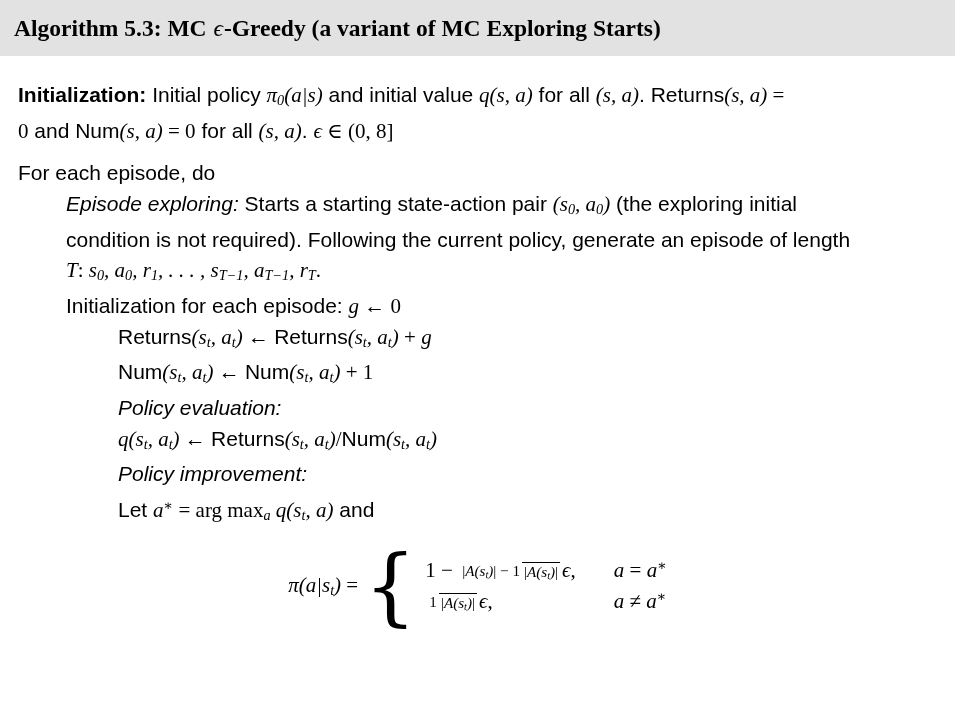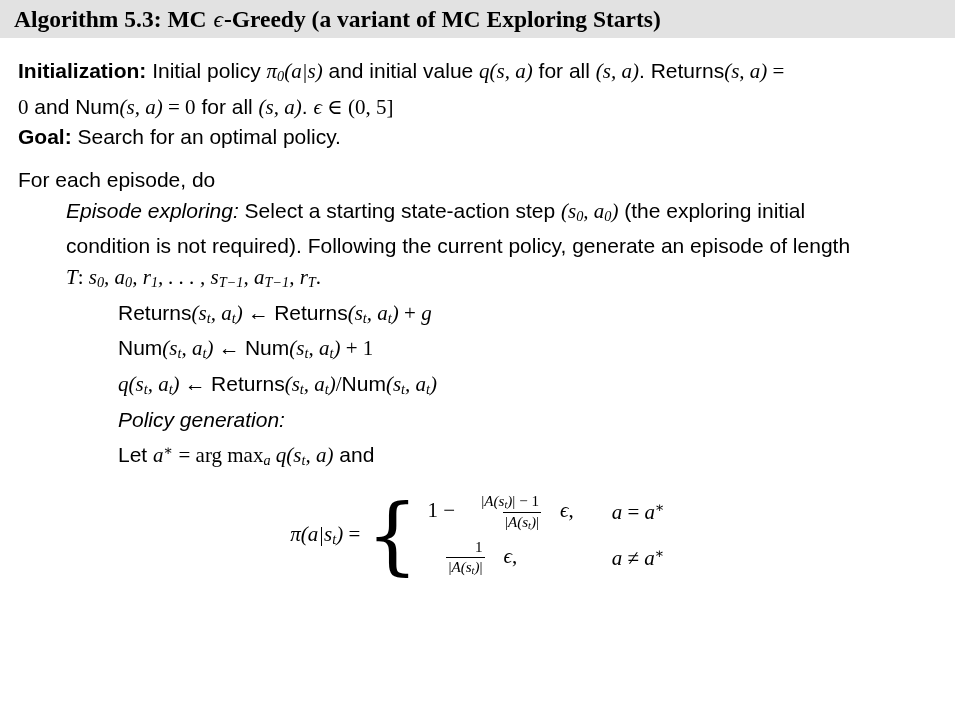--- a/index.html
+++ b/index.html
@@ -4,30 +4,30 @@
 <style>
   * { box-sizing: border-box; }
   html, body { margin: 0; padding: 0; }
   body {
     width: 955px; height: 714px; overflow: hidden;
     background: #ffffff; color: #000000;
     font-family: "Liberation Sans", "DejaVu Sans", sans-serif;
     font-size: 21px;
   }
   .titlebar {
-    height: 38px; background: #e2e2e2;
+    height: 56px; background: #e2e2e2;
     display: flex; align-items: center;
     padding: 0 14px;
     font-family: "Liberation Serif", "DejaVu Serif", serif;
     font-size: 23.5px;
   }
   .seg-tb { font-weight: bold; }
   .seg-ti { font-style: italic; padding: 0 1px; }
 
-  main { padding-top: 18px; }
+  main { padding-top: 24px; }
   .line { line-height: 30.6px; white-space: nowrap; }
   .ind0 { padding-left: 18px; }
   .ind1 { padding-left: 66px; }
   .ind2 { padding-left: 118px; }
   .gap  { margin-top: 12px; }
 
   .seg-sf  { }
   .seg-sfb { font-weight: bold; }
   .seg-sfi { font-style: italic; }
   .seg-mi, .seg-mr, .seg-cal, .seg-msub, .seg-msup {
@@ -49,46 +49,47 @@
     margin: 0 9px 0 6px;
     transform: scaleY(1.03);
     font-weight: 400;
   }
   .cases {
     display: grid; grid-template-columns: auto auto;
     column-gap: 38px; row-gap: 5px; align-items: center;
   }
   .expr, .cond { justify-self: start; line-height: 1.25; white-space: nowrap; }
   .frac {
-    display: inline-flex; flex-direction: column; align-items: flex-end;
-    vertical-align: middle; font-size: 0.72em; line-height: 1.3; margin: 0 19px;
+    display: inline-flex; flex-direction: row; align-items: flex-start;
+    vertical-align: middle; font-size: 0.72em; line-height: 1.3; margin: 0 2px;
   }
   .frac .num { padding: 0 2px; }
   .frac .den { border-top: 1.4px solid #000; padding: 0 2px; }
 </style>
 </head>
 <body>
 
 <header class="titlebar">
   <div><span class="seg-tb">Algorithm 5.3: MC </span><span class="seg-ti">ϵ</span><span class="seg-tb">-Greedy (a variant of MC Exploring Starts)</span></div>
 </header>
 
 <main>
   <div class="line ind0"><span class="seg-sfb">Initialization:</span><span class="seg-sf"> Initial policy </span><span class="seg-mi">π</span><span class="seg-msub">0</span><span class="seg-mi">(a|s)</span><span class="seg-sf"> and initial value </span><span class="seg-mi">q(s, a)</span><span class="seg-sf"> for all </span><span class="seg-mi">(s, a)</span><span class="seg-sf">. Returns</span><span class="seg-mi">(s, a)</span><span class="seg-mr"> =</span></div>
-  <div class="line ind0"><span class="seg-mr">0</span><span class="seg-sf"> and Num</span><span class="seg-mi">(s, a)</span><span class="seg-mr"> = 0</span><span class="seg-sf"> for all </span><span class="seg-mi">(s, a)</span><span class="seg-sf">. </span><span class="seg-mi">ϵ</span><span class="seg-mr"> ∈ (0, 5]</span></div>
-  <div class="line ind0"><span class="seg-sfb">Goal:</span><span class="seg-sf"> Search for an optimal policy.</span></div>
+  <div class="line ind0"><span class="seg-mr">0</span><span class="seg-sf"> and Num</span><span class="seg-mi">(s, a)</span><span class="seg-mr"> = 0</span><span class="seg-sf"> for all </span><span class="seg-mi">(s, a)</span><span class="seg-sf">. </span><span class="seg-mi">ϵ</span><span class="seg-mr"> ∈ (0, 8]</span></div>
 
   <div class="line ind0 gap"><span class="seg-sf">For each episode, do</span></div>
-  <div class="line ind1"><span class="seg-sfi">Episode exploring:</span><span class="seg-sf"> Select a starting state-action step </span><span class="seg-mi">(s</span><span class="seg-msub">0</span><span class="seg-mi">, a</span><span class="seg-msub">0</span><span class="seg-mi">)</span><span class="seg-sf"> (the exploring initial</span></div>
+  <div class="line ind1"><span class="seg-sfi">Episode exploring:</span><span class="seg-sf"> Starts a starting state-action pair </span><span class="seg-mi">(s</span><span class="seg-msub">0</span><span class="seg-mi">, a</span><span class="seg-msub">0</span><span class="seg-mi">)</span><span class="seg-sf"> (the exploring initial</span></div>
   <div class="line ind1"><span class="seg-sf">condition is not required). Following the current policy, generate an episode of length</span></div>
   <div class="line ind1"><span class="seg-mi">T</span><span class="seg-mr">: </span><span class="seg-mi">s</span><span class="seg-msub">0</span><span class="seg-mi">, a</span><span class="seg-msub">0</span><span class="seg-mi">, r</span><span class="seg-msub">1</span><span class="seg-mi">, . . . , s</span><span class="seg-msub">T−1</span><span class="seg-mi">, a</span><span class="seg-msub">T−1</span><span class="seg-mi">, r</span><span class="seg-msub">T</span><span class="seg-mr">.</span></div>
+  <div class="line ind1"><span class="seg-sf">Initialization for each episode: </span><span class="seg-mi">g</span><span class="seg-mr"> ← 0</span></div>
   <div class="line ind2"><span class="seg-sf">Returns</span><span class="seg-mi">(s</span><span class="seg-msub">t</span><span class="seg-mi">, a</span><span class="seg-msub">t</span><span class="seg-mi">)</span><span class="seg-mr"> ← </span><span class="seg-sf">Returns</span><span class="seg-mi">(s</span><span class="seg-msub">t</span><span class="seg-mi">, a</span><span class="seg-msub">t</span><span class="seg-mi">)</span><span class="seg-mr"> + </span><span class="seg-mi">g</span></div>
   <div class="line ind2"><span class="seg-sf">Num</span><span class="seg-mi">(s</span><span class="seg-msub">t</span><span class="seg-mi">, a</span><span class="seg-msub">t</span><span class="seg-mi">)</span><span class="seg-mr"> ← </span><span class="seg-sf">Num</span><span class="seg-mi">(s</span><span class="seg-msub">t</span><span class="seg-mi">, a</span><span class="seg-msub">t</span><span class="seg-mi">)</span><span class="seg-mr"> + 1</span></div>
+  <div class="line ind2"><span class="seg-sfi">Policy evaluation:</span></div>
   <div class="line ind2"><span class="seg-mi">q(s</span><span class="seg-msub">t</span><span class="seg-mi">, a</span><span class="seg-msub">t</span><span class="seg-mi">)</span><span class="seg-mr"> ← </span><span class="seg-sf">Returns</span><span class="seg-mi">(s</span><span class="seg-msub">t</span><span class="seg-mi">, a</span><span class="seg-msub">t</span><span class="seg-mi">)</span><span class="seg-mr">/</span><span class="seg-sf">Num</span><span class="seg-mi">(s</span><span class="seg-msub">t</span><span class="seg-mi">, a</span><span class="seg-msub">t</span><span class="seg-mi">)</span></div>
-  <div class="line ind2"><span class="seg-sfi">Policy generation:</span></div>
+  <div class="line ind2"><span class="seg-sfi">Policy improvement:</span></div>
   <div class="line ind2"><span class="seg-sf">Let </span><span class="seg-mi">a</span><span class="seg-msup">∗</span><span class="seg-mr"> = arg max</span><span class="seg-msub">a</span><span class="seg-mi"> q(s</span><span class="seg-msub">t</span><span class="seg-mi">, a)</span><span class="seg-sf"> and</span></div>
 
   <div class="formula">
     <span class="lhs"><span class="seg-mi">π(a|s</span><span class="seg-msub">t</span><span class="seg-mi">)</span><span class="seg-mr"> = </span></span>
       <span class="brace">{</span>
     <div class="cases">
       <span class="expr"><span><span class="seg-mr">1 − </span></span><span class="frac">
             <span class="num"><span class="seg-mr">|</span><span class="seg-cal">A</span><span class="seg-mi">(s</span><span class="seg-msub">t</span><span class="seg-mi">)</span><span class="seg-mr">| − 1</span></span>
             <span class="den"><span class="seg-mr">|</span><span class="seg-cal">A</span><span class="seg-mi">(s</span><span class="seg-msub">t</span><span class="seg-mi">)</span><span class="seg-mr">|</span></span>
           </span><span><span class="seg-mi">ϵ</span><span class="seg-mr">,</span></span></span>

